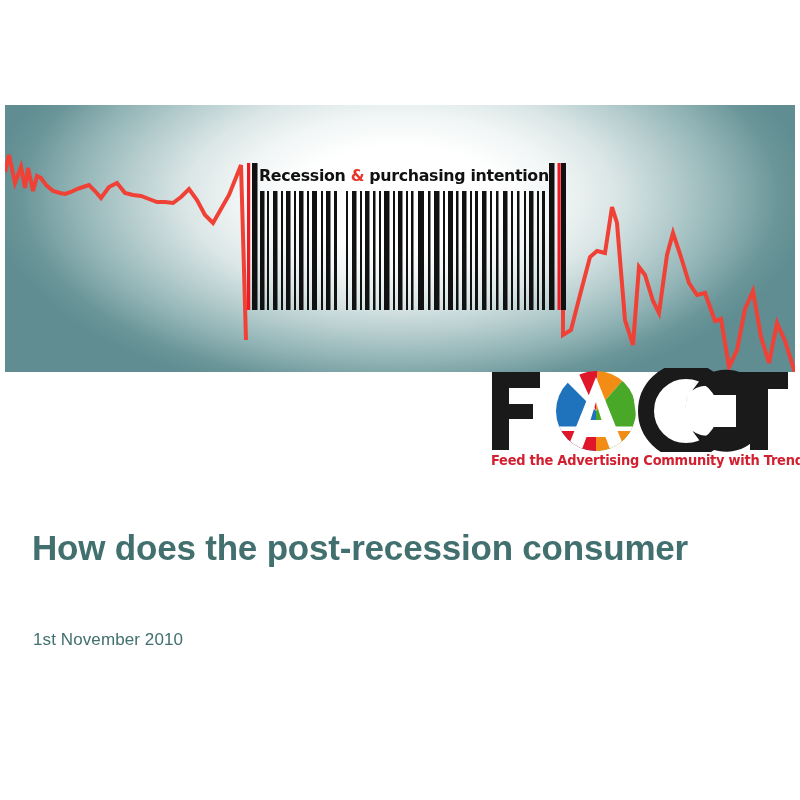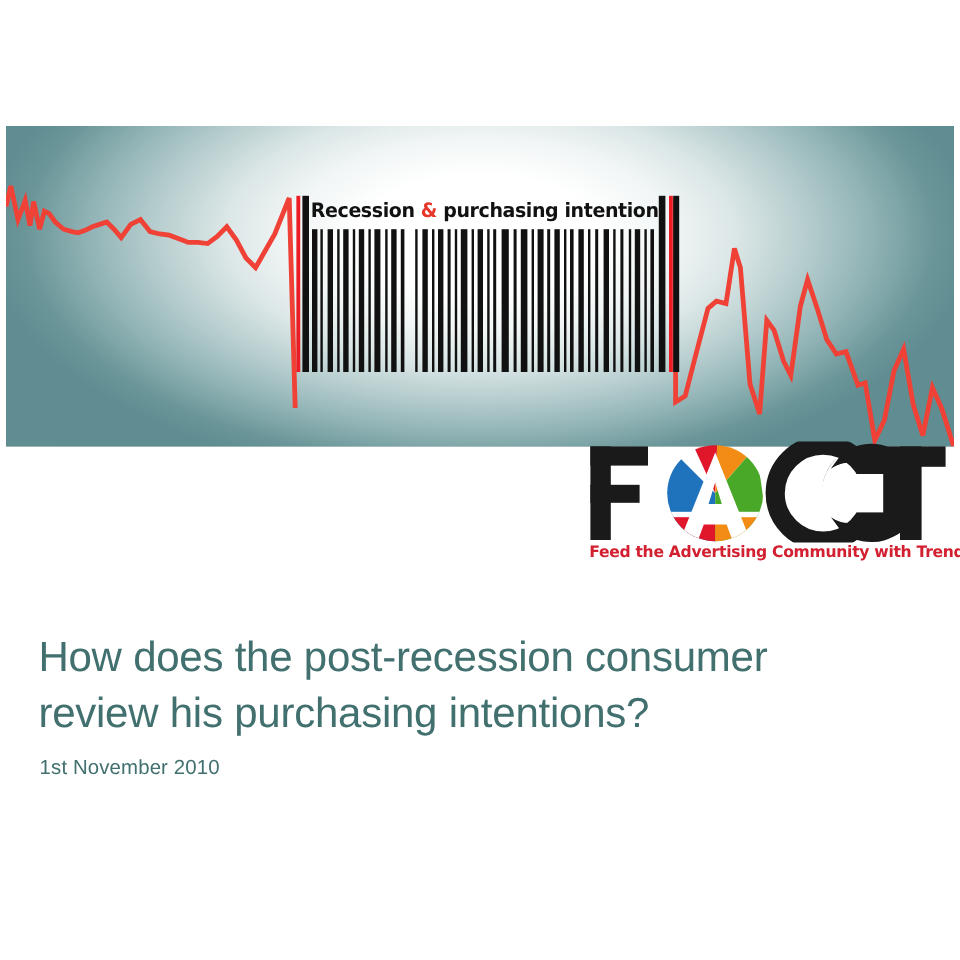--- a/index.html
+++ b/index.html
@@ -114,21 +114,21 @@
     transform-origin: left center;
   }
 
   
   .headline {
     position: absolute;
     left: 32px;
     top: 524px;
     width: 720px;
     font-family: "Liberation Sans", sans-serif;
-    font-weight: 400;
+    font-weight: 700;
     font-size: 35px;
     line-height: 47px;
     letter-spacing: -0.2px;
     color: #41706e;
   }
   .headline .l2 { display: block; }
   .subtitle {
     position: absolute;
     left: 33px;
     top: 630px;
@@ -283,18 +283,17 @@
         <rect x="240" y="4" width="58" height="17"></rect>
         <rect x="260" y="4" width="18" height="78"></rect>
       </g>
     </svg>
 
     <div class="logo-tagline">Feed the Advertising Community with Trends</div>
   </div>
 
   <div class="headline">
     <span class="l1">How does the post-recession consumer</span>
-    <span class="l2">review his purchasing intentions?</span>
   </div>
 
   <div class="subtitle">1st November 2010</div>
 
 </div>
 
 </body></html>

